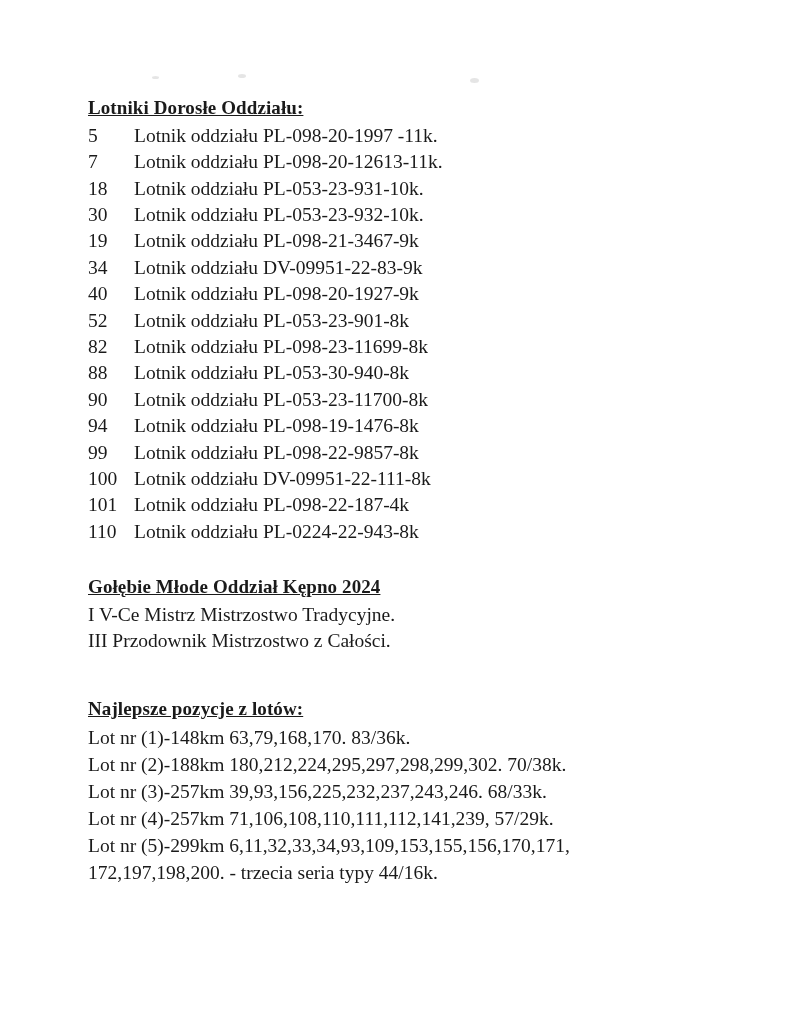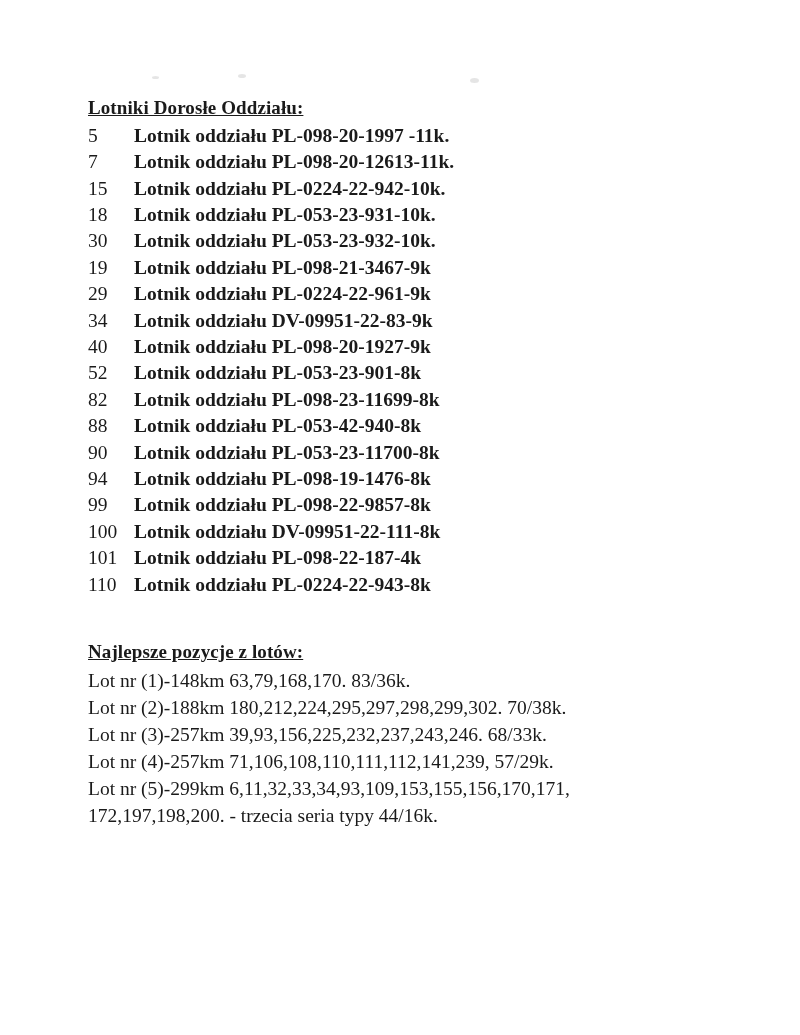--- a/index.html
+++ b/index.html
@@ -55,21 +55,20 @@
     line-height: 26.4px;
     white-space: nowrap;
   }
   .row .num {
     width: 46px;
     flex: 0 0 46px;
     text-align: left;
   }
   .row .txt {
     flex: 1 1 auto;
-    font-weight: bold;
   }
   .block {
     margin-top: 30px;
   }
   .para-line {
     font-size: 19.5px;
     line-height: 26.4px;
     white-space: nowrap;
   }
   .block-lots {
@@ -100,58 +99,50 @@
       <ul class="list">
         <li class="row">
           <span class="num">5</span>
           <span class="txt">Lotnik oddziału PL-098-20-1997 -11k.</span>
         </li>
         <li class="row">
           <span class="num">7</span>
           <span class="txt">Lotnik oddziału PL-098-20-12613-11k.</span>
         </li>
         <li class="row">
-          <span class="num">15</span>
-          <span class="txt">Lotnik oddziału PL-0224-22-942-10k.</span>
-        </li>
-        <li class="row">
           <span class="num">18</span>
           <span class="txt">Lotnik oddziału PL-053-23-931-10k.</span>
         </li>
         <li class="row">
           <span class="num">30</span>
           <span class="txt">Lotnik oddziału PL-053-23-932-10k.</span>
         </li>
         <li class="row">
           <span class="num">19</span>
           <span class="txt">Lotnik oddziału PL-098-21-3467-9k</span>
-        </li>
-        <li class="row">
-          <span class="num">29</span>
-          <span class="txt">Lotnik oddziału PL-0224-22-961-9k</span>
         </li>
         <li class="row">
           <span class="num">34</span>
           <span class="txt">Lotnik oddziału DV-09951-22-83-9k</span>
         </li>
         <li class="row">
           <span class="num">40</span>
           <span class="txt">Lotnik oddziału PL-098-20-1927-9k</span>
         </li>
         <li class="row">
           <span class="num">52</span>
           <span class="txt">Lotnik oddziału PL-053-23-901-8k</span>
         </li>
         <li class="row">
           <span class="num">82</span>
           <span class="txt">Lotnik oddziału PL-098-23-11699-8k</span>
         </li>
         <li class="row">
           <span class="num">88</span>
-          <span class="txt">Lotnik oddziału PL-053-42-940-8k</span>
+          <span class="txt">Lotnik oddziału PL-053-30-940-8k</span>
         </li>
         <li class="row">
           <span class="num">90</span>
           <span class="txt">Lotnik oddziału PL-053-23-11700-8k</span>
         </li>
         <li class="row">
           <span class="num">94</span>
           <span class="txt">Lotnik oddziału PL-098-19-1476-8k</span>
         </li>
         <li class="row">
@@ -166,20 +157,25 @@
           <span class="num">101</span>
           <span class="txt">Lotnik oddziału PL-098-22-187-4k</span>
         </li>
         <li class="row">
           <span class="num">110</span>
           <span class="txt">Lotnik oddziału PL-0224-22-943-8k</span>
         </li>
       </ul>
     </div>
 
+    <div class="block">
+      <div class="section-title title-spacing">Gołębie Młode Oddział Kępno 2024</div>
+      <div class="para-line">I V-Ce Mistrz Mistrzostwo Tradycyjne.</div>
+      <div class="para-line">III Przodownik Mistrzostwo z Całości.</div>
+    </div>
 
     <div class="block-lots">
       <div class="section-title title-spacing">Najlepsze pozycje z lotów:</div>
       <div class="lot-line">Lot nr (1)-148km 63,79,168,170.  83/36k.</div>
       <div class="lot-line">Lot nr (2)-188km 180,212,224,295,297,298,299,302. 70/38k.</div>
       <div class="lot-line">Lot nr (3)-257km 39,93,156,225,232,237,243,246. 68/33k.</div>
       <div class="lot-line">Lot nr (4)-257km 71,106,108,110,111,112,141,239, 57/29k.</div>
       <div class="lot-line">Lot nr (5)-299km 6,11,32,33,34,93,109,153,155,156,170,171,</div>
       <div class="lot-line">172,197,198,200. - trzecia seria typy 44/16k.</div>
     </div>

